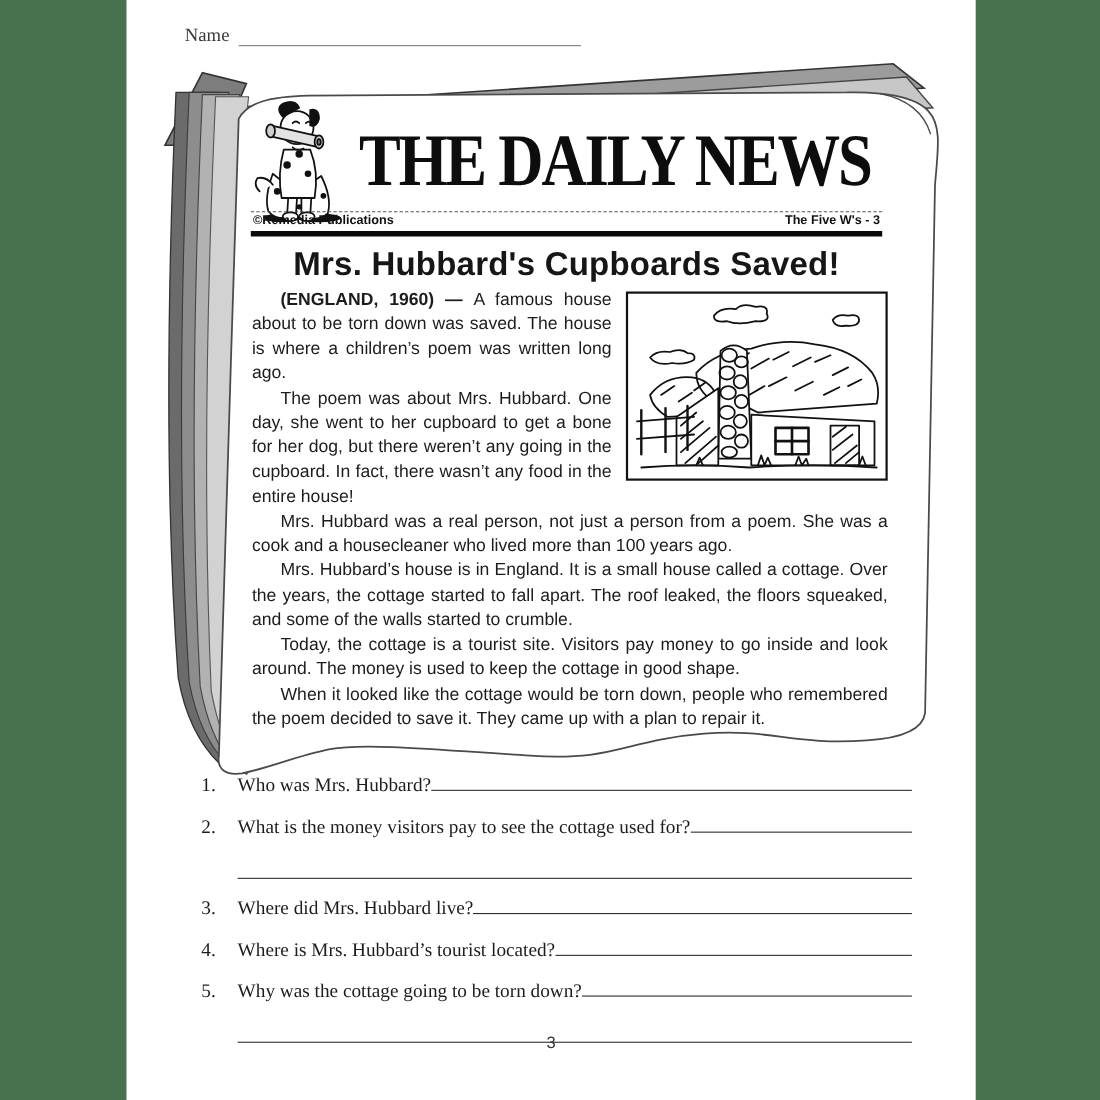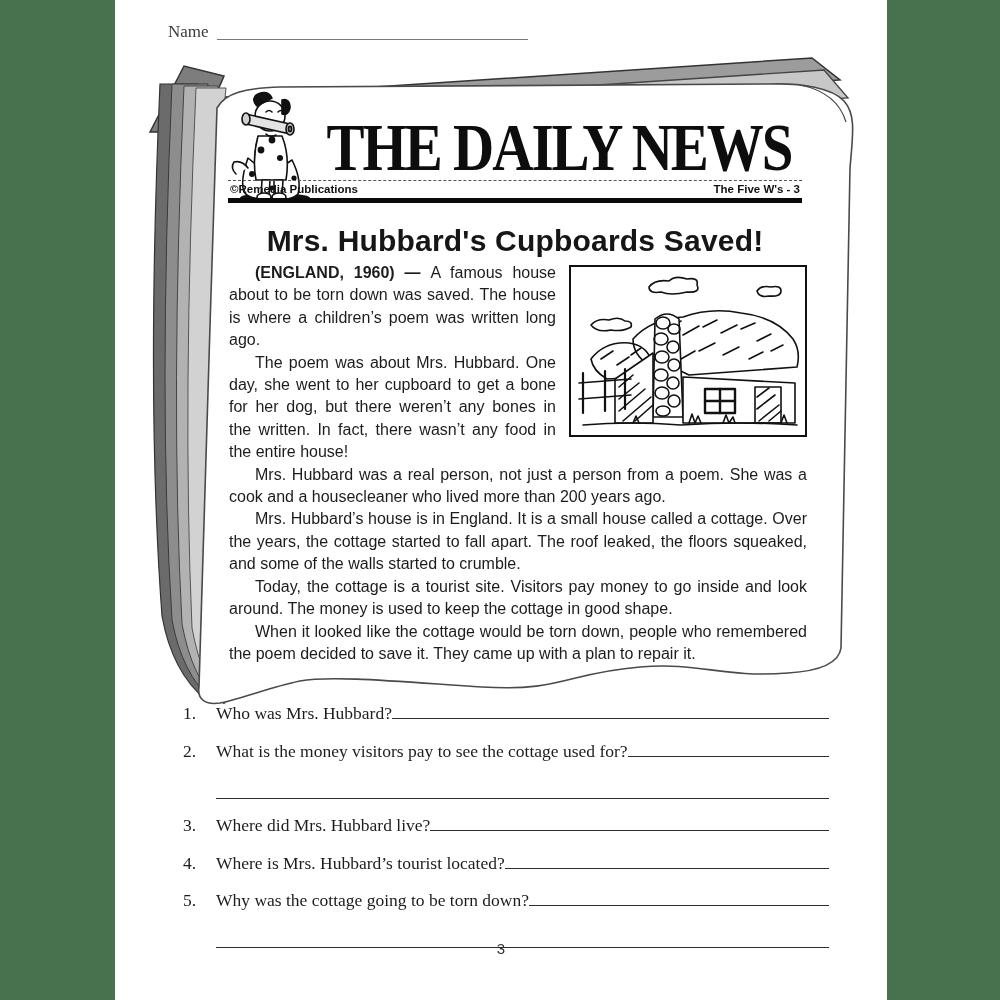--- a/index.html
+++ b/index.html
@@ -9,36 +9,36 @@
     font-family:"Liberation Sans",sans-serif;
   }
   .page{
     position:absolute;left:115px;top:0;width:772px;height:1000px;
     background:#ffffff;
   }
   
   .name-row{
     position:absolute;left:168px;top:22px;width:360px;
     font-family:"Liberation Serif",serif;font-size:17px;color:#3a3a3a;
-    display:flex;align-items:flex-start;
+    display:flex;align-items:flex-end;
   }
   .name-row .nline{flex:1;border-bottom:1.6px solid #7a7a7a;height:1em;margin-left:8px;}
   
   .news-svg{position:absolute;left:0;top:0;width:1000px;height:1000px;pointer-events:none;}
   
   .mast-title{
     position:absolute;left:318px;top:100px;width:482px;height:92px;
     display:flex;align-items:center;justify-content:center;
     font-family:"Liberation Serif",serif;font-weight:bold;font-size:57px;
     letter-spacing:-2px;color:#0d0d0d;white-space:nowrap;
     transform:scaleY(1.18);transform-origin:center;
   }
   .dog-wrap{position:absolute;left:228px;top:88px;width:84px;height:116px;}
   .credits{
-    position:absolute;left:228px;top:180px;width:574px;
+    position:absolute;left:228px;top:192px;width:574px;
     border-top:1px dashed #555;
   }
   .credits-row{
     display:flex;justify-content:space-between;align-items:baseline;
     font-size:11.5px;font-weight:bold;color:#111;padding:2px 2px 3px 2px;
   }
   .credits-bar{height:5px;background:#0a0a0a;}
   .headline{
     position:absolute;left:228px;top:224px;width:574px;text-align:center;
     font-size:30px;font-weight:bold;color:#161616;letter-spacing:0.2px;
@@ -198,23 +198,23 @@
         <path d="M12,106 L12,146 M34,104 L34,144 M54,102 L54,142" stroke-width="2.2"></path>
 
         <path d="M12,158 Q60,154 110,158 Q170,154 226,158"></path>
         <path d="M118,156 l3,-9 l3,9 l3,-7 l3,7 M152,156 l3,-8 l3,8 l4,-6 l2,6 M210,156 l3,-8 l3,8 M62,156 l3,-7 l3,7"></path>
       </g>
     </svg>
   </div>
   <div>
   <p><span class="lead">(ENGLAND, 1960) — </span><span class="ptext">A famous house about to be torn down was saved. The house is where a children’s poem was written long ago.</span></p>
 
-  <p><span class="lead"></span><span class="ptext">The poem was about Mrs. Hubbard. One day, she went to her cupboard to get a bone for her dog, but there weren’t any bones in the written. In fact, there wasn’t any food in the entire house!</span></p>
-
-  <p><span class="lead"></span><span class="ptext">Mrs. Hubbard was a real person, not just a person from a poem. She was a cook and a housecleaner who lived more than 200 years ago.</span></p>
+  <p><span class="lead"></span><span class="ptext">The poem was about Mrs. Hubbard. One day, she went to her cupboard to get a bone for her dog, but there weren’t any going in the cupboard. In fact, there wasn’t any food in the entire house!</span></p>
+
+  <p><span class="lead"></span><span class="ptext">Mrs. Hubbard was a real person, not just a person from a poem. She was a cook and a housecleaner who lived more than 100 years ago.</span></p>
 
   <p><span class="lead"></span><span class="ptext">Mrs. Hubbard’s house is in England. It is a small house called a cottage. Over the years, the cottage started to fall apart. The roof leaked, the floors squeaked, and some of the walls started to crumble.</span></p>
 
   <p><span class="lead"></span><span class="ptext">Today, the cottage is a tourist site. Visitors pay money to go inside and look around. The money is used to keep the cottage in good shape.</span></p>
 
   <p><span class="lead"></span><span class="ptext">When it looked like the cottage would be torn down, people who remembered the poem decided to save it. They came up with a plan to repair it.</span></p>
 </div>
 </div>
 
 <div class="questions">

